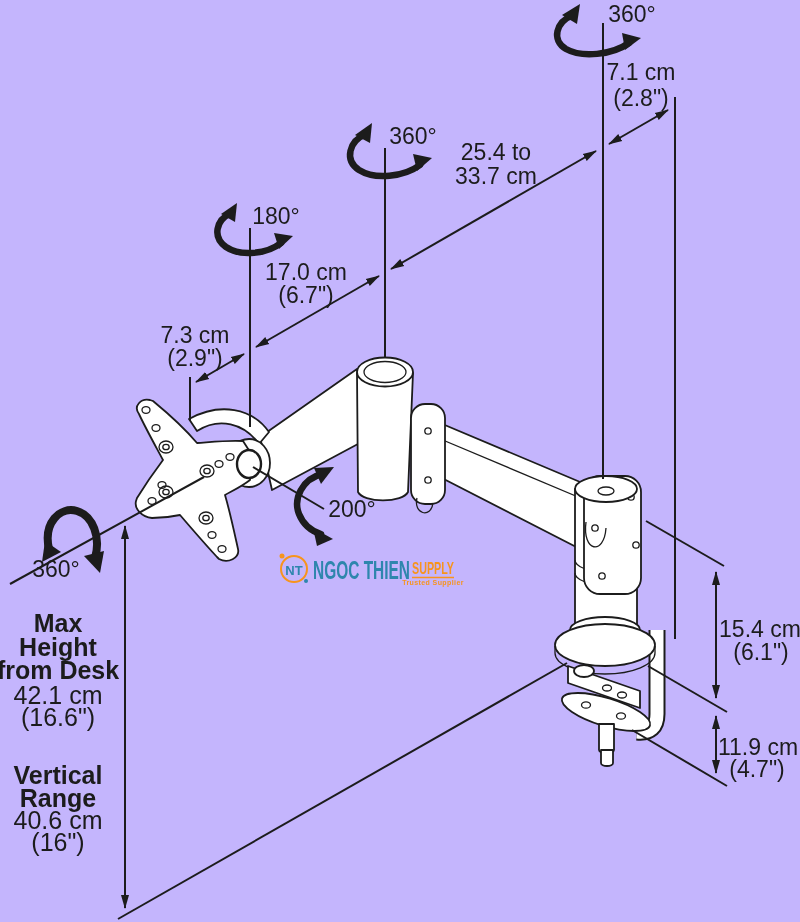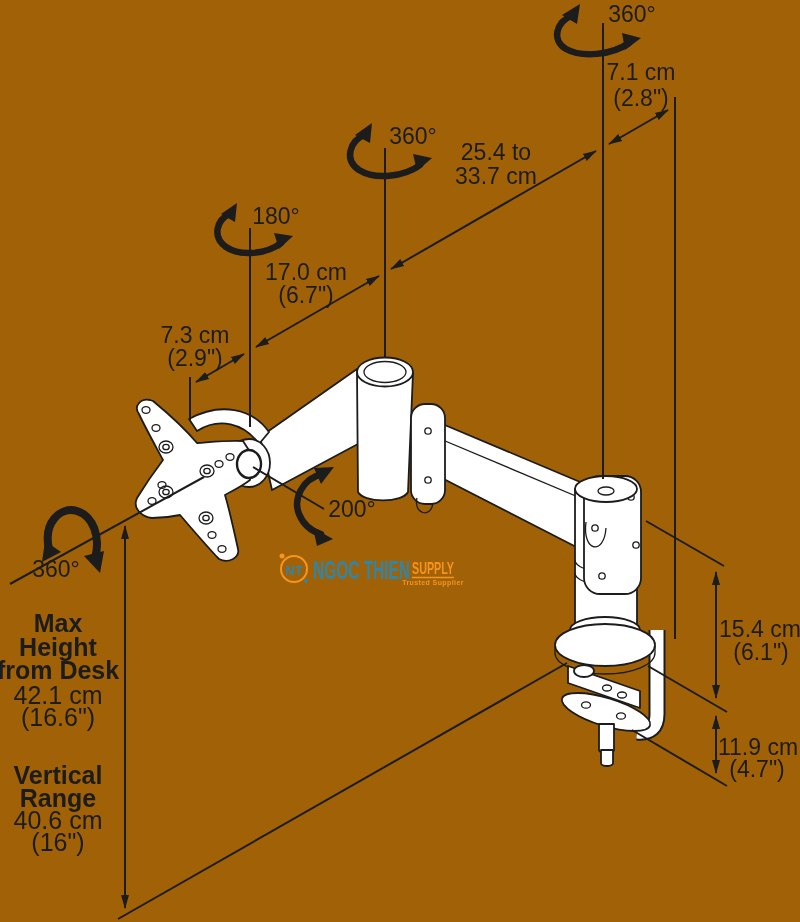--- a/index.html
+++ b/index.html
@@ -1,16 +1,16 @@
 <!DOCTYPE html>
 <html><head>
 <meta charset="utf-8">
 <style>
   html,body{margin:0;padding:0;background:#ffffff;}
-  .stage{position:relative;width:800px;height:922px;background:#a16207;overflow:hidden;
+  .stage{position:relative;width:800px;height:922px;background:#c4b5fd;overflow:hidden;
          font-family:"Liberation Sans",sans-serif;}
   svg{display:block;}
   .dim{font-family:"Liberation Sans",sans-serif;font-size:23px;fill:#1c1c1c;}
   .blk{font-family:"Liberation Sans",sans-serif;font-size:25px;font-weight:bold;fill:#1c1c1c;}
   .val{font-family:"Liberation Sans",sans-serif;font-size:25px;fill:#1c1c1c;}
   .outl{fill:#ffffff;stroke:#1c1c1c;stroke-width:1.8;stroke-linejoin:round;}
   .thin{fill:none;stroke:#1c1c1c;stroke-width:1.3;}
   .dl{stroke:#1c1c1c;stroke-width:2;fill:none;}
   .rot{stroke:#1c1c1c;stroke-width:6.5;fill:none;stroke-linecap:round;}
   .rotbig{stroke:#1c1c1c;stroke-width:8;fill:none;stroke-linecap:round;}

